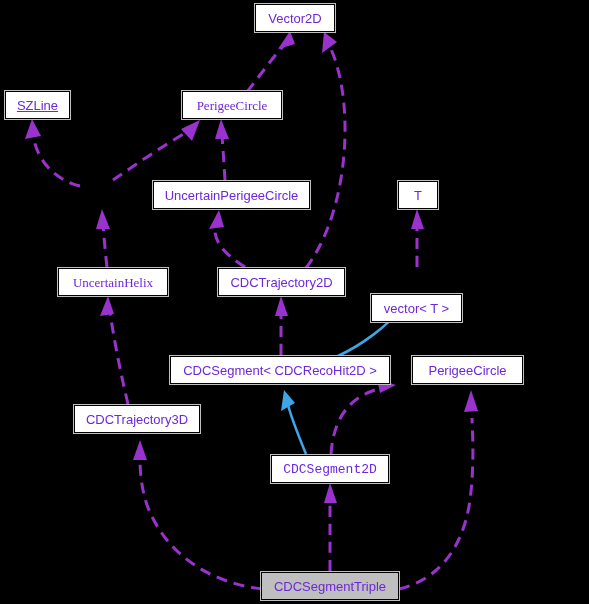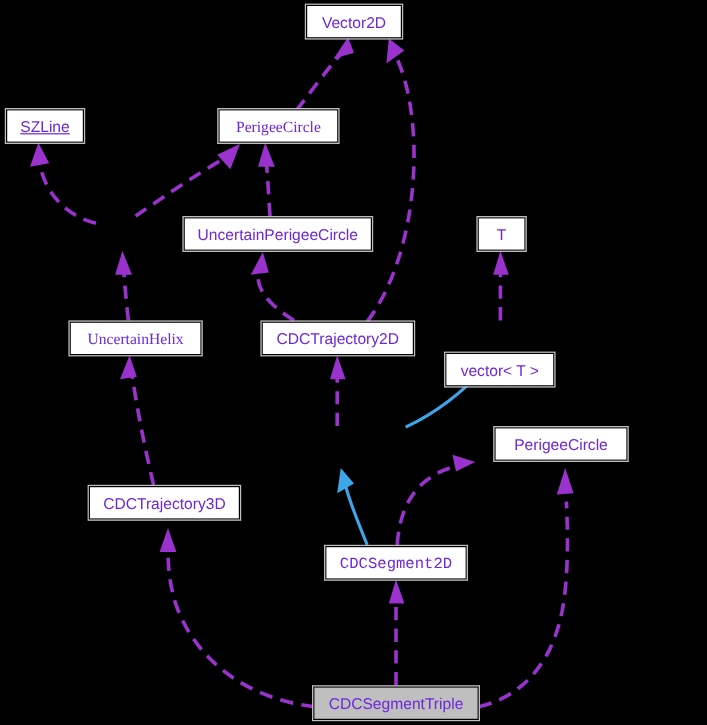--- a/index.html
+++ b/index.html
@@ -159,20 +159,23 @@
   </div>
 
   <div class="node" style="left:218px; top:268px; width:127px;">
     <span class="node-label">CDCTrajectory2D</span>
   </div>
 
   <div class="node" style="left:371px; top:268px; width:91px;margin-top:26px;">
     <span class="node-label">vector&lt; T &gt;</span>
   </div>
 
+  <div class="node" style="left:170px; top:356px; width:220px;">
+    <span class="node-label">CDCSegment&lt; CDCRecoHit2D &gt;</span>
+  </div>
 
   <div class="node" style="left:412px; top:356px; width:111px;">
     <span class="node-label">PerigeeCircle</span>
   </div>
 
   <div class="node" style="left:74px; top:405px; width:126px;">
     <span class="node-label">CDCTrajectory3D</span>
   </div>
 
   <div class="node" style="left:271px; top:455px; width:118px;font-family:Liberation Mono, monospace;">

